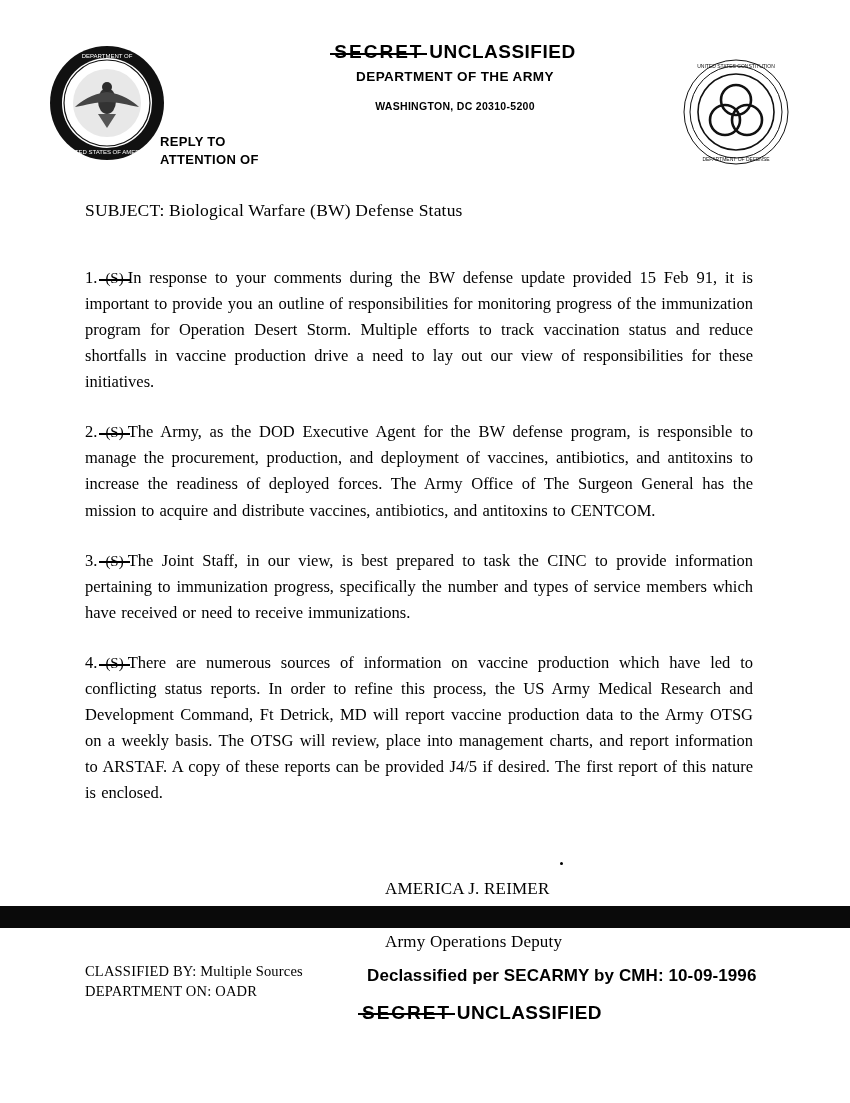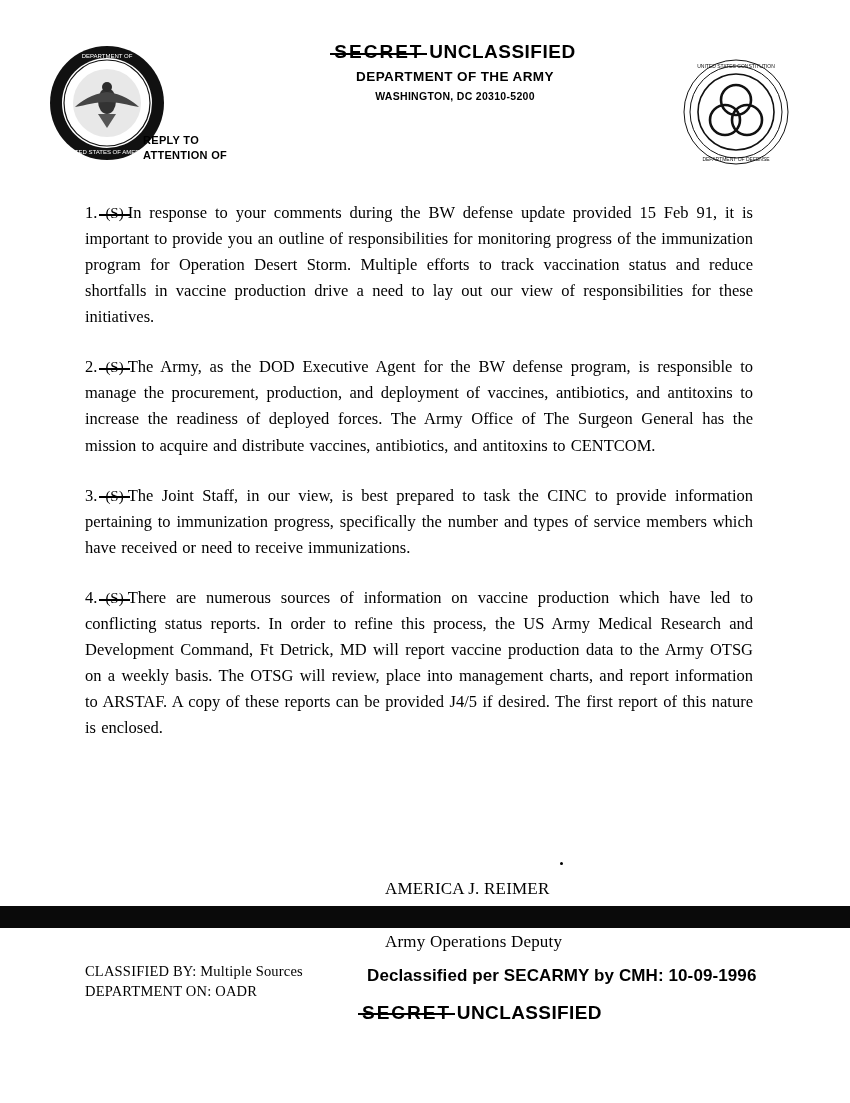--- a/index.html
+++ b/index.html
@@ -88,29 +88,29 @@
     font-size: 13.5px;
     font-weight: bold;
     letter-spacing: 0.4px;
     margin-top: 6px;
   }
   .city-line {
     font-family: "Liberation Sans", sans-serif;
     font-size: 10.5px;
     font-weight: bold;
     letter-spacing: 0.3px;
-    margin-top: 6px;
+    margin-top: 16px;
     text-align: center;
   }
   .reply-to {
     position: absolute;
-    left: 143px;
+    left: 160px;
     top: 103px;
     font-family: "Liberation Sans", sans-serif;
-    font-size: 11px;
+    font-size: 13px;
     font-weight: bold;
     letter-spacing: 0.3px;
     line-height: 1.35;
   }
 
   
   .doc-body {
     position: absolute;
     left: 85px;
     top: 200px;
@@ -263,20 +263,21 @@
         <g font-family="Liberation Sans, sans-serif" font-size="5" fill="#111111">
           <text x="54" y="10" text-anchor="middle">UNITED STATES CONSTITUTION</text>
           <text x="54" y="103" text-anchor="middle">DEPARTMENT OF DEFENSE</text>
         </g>
       </svg>
     </div>
   </div>
 
   <div class="doc-body">
 
+    <div class="subject">SUBJECT:  Biological Warfare (BW) Defense Status</div>
 
     <div class="para">
       <span class="num">1.</span><span class="s-mark">(S)</span><span>In response to your comments during the BW defense update provided 15 Feb 91, it is important to provide you an outline of responsibilities for monitoring progress of the immunization program for Operation Desert Storm.  Multiple efforts to track vaccination status and reduce shortfalls in vaccine production drive a need to lay out our view of responsibilities for these initiatives.</span>
     </div>
 
     <div class="para">
       <span class="num">2.</span><span class="s-mark">(S)</span><span>The Army, as the DOD Executive Agent for the BW defense program, is responsible to manage the procurement, production, and deployment of vaccines, antibiotics, and antitoxins to increase the readiness of deployed forces.  The Army Office of The Surgeon General has the mission to acquire and distribute vaccines, antibiotics, and antitoxins to CENTCOM.</span>
     </div>
 
     <div class="para">

